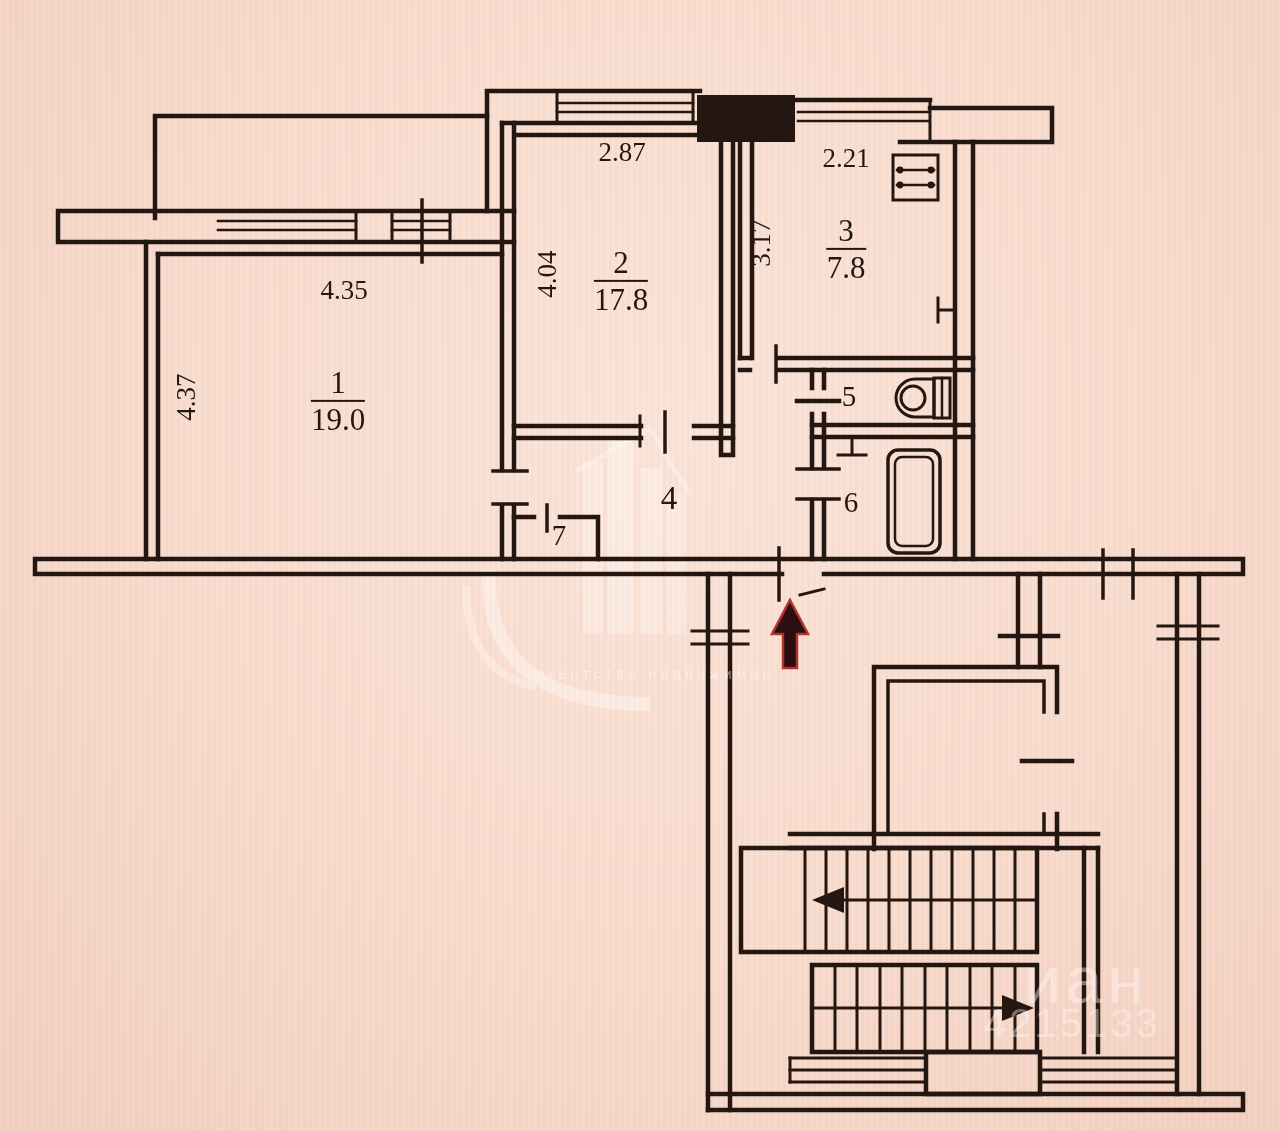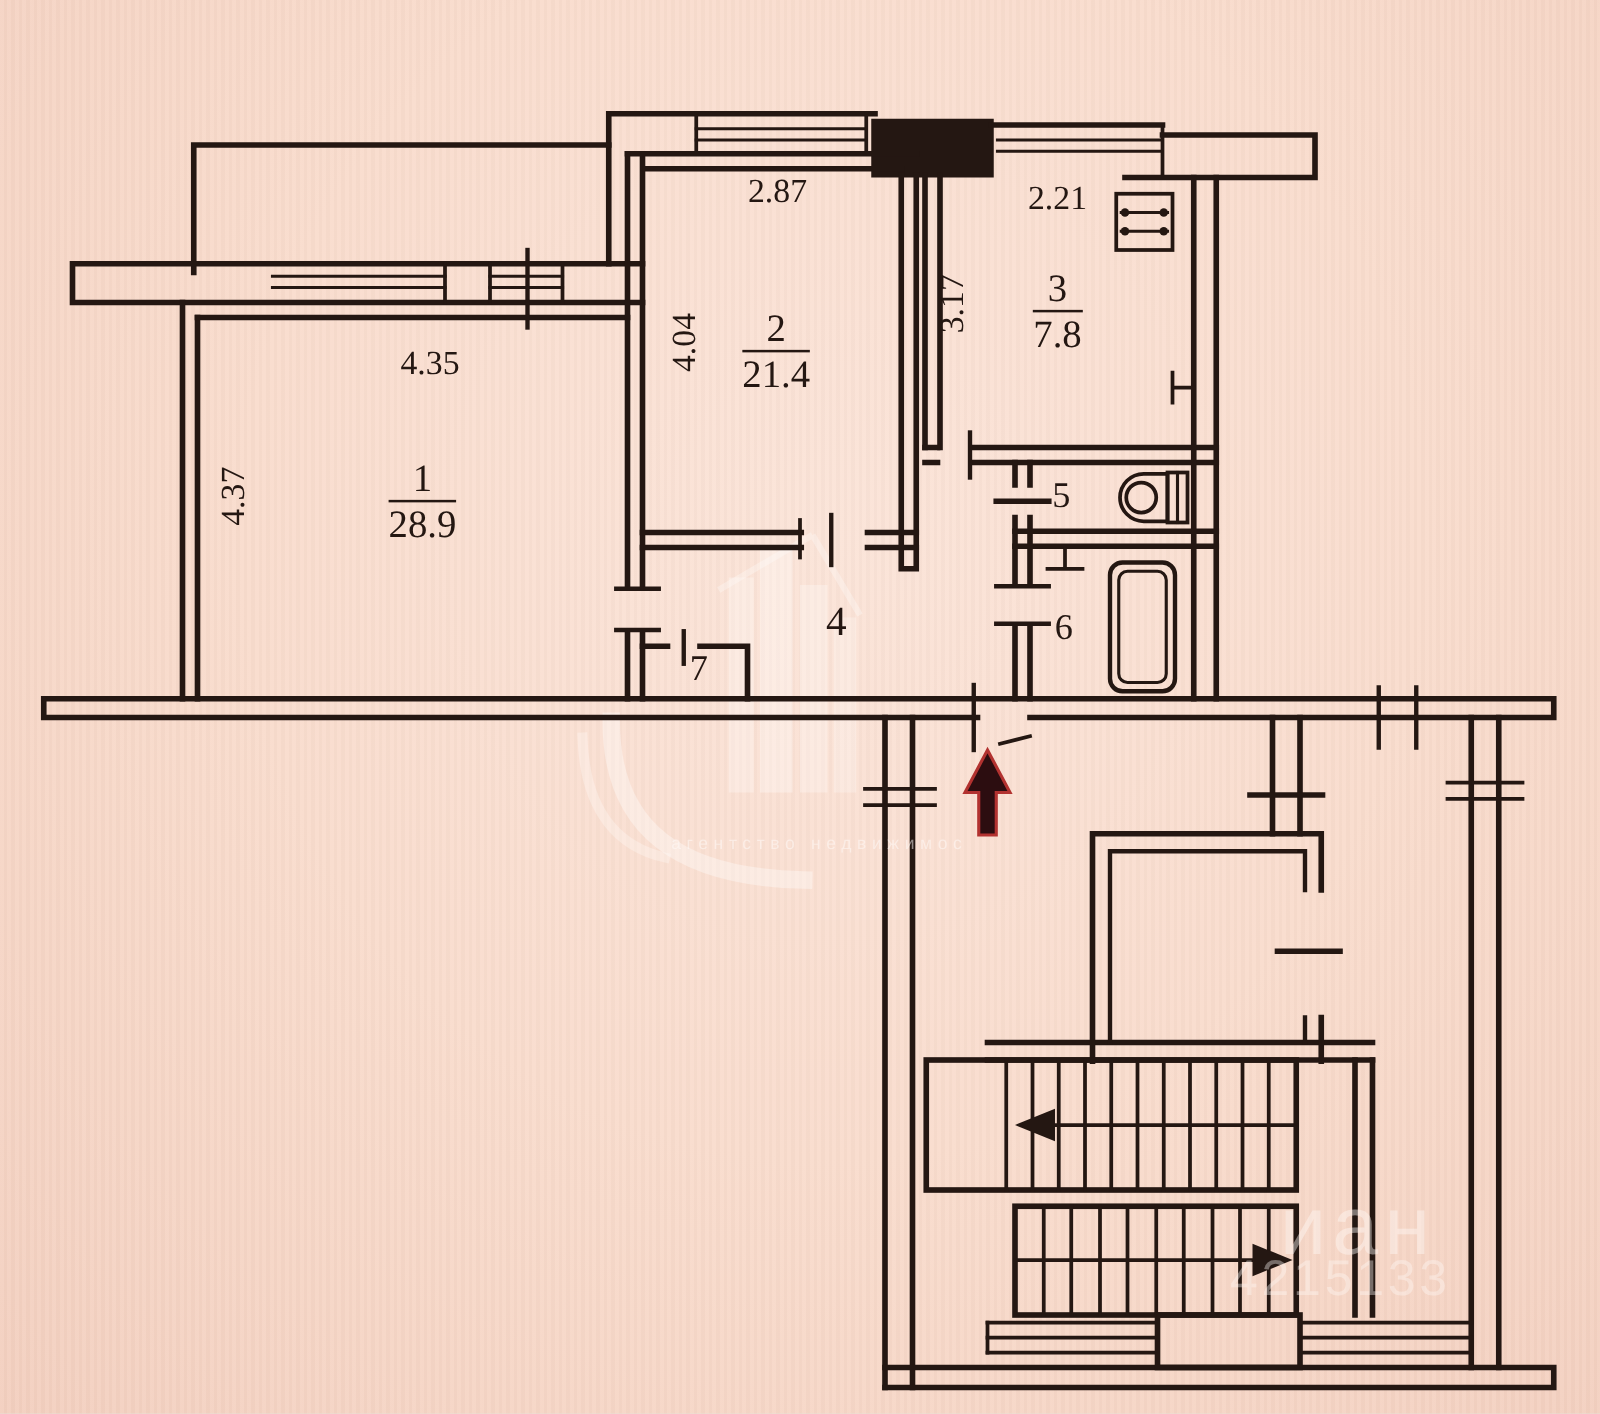--- a/index.html
+++ b/index.html
@@ -186,25 +186,25 @@
       </g>
     </g>
 
     <g>
       <path d="M790,600 L808,634 H797 V668 H783 V634 H772 Z" fill="#2c0d10" stroke="#b23230" stroke-width="2.5"></path>
     </g>
   </svg>
 
   <div class="rlabel frac fs-room" style="left:338px;top:401px;">
     <span class="num">1</span>
-    <span class="den">28.9</span>
+    <span class="den">19.0</span>
   </div>
   <div class="rlabel frac fs-room" style="left:621px;top:281px;">
     <span class="num">2</span>
-    <span class="den">21.4</span>
+    <span class="den">17.8</span>
   </div>
   <div class="rlabel frac fs-room" style="left:846px;top:249px;">
     <span class="num">3</span>
     <span class="den">7.8</span>
   </div>
   <div class="rlabel fs-plain" style="left:669px;top:499px;">4</div>
   <div class="rlabel fs-small" style="left:849px;top:397px;">5</div>
   <div class="rlabel fs-small" style="left:851px;top:503px;">6</div>
   <div class="rlabel fs-small" style="left:559px;top:536px;">7</div>
 

